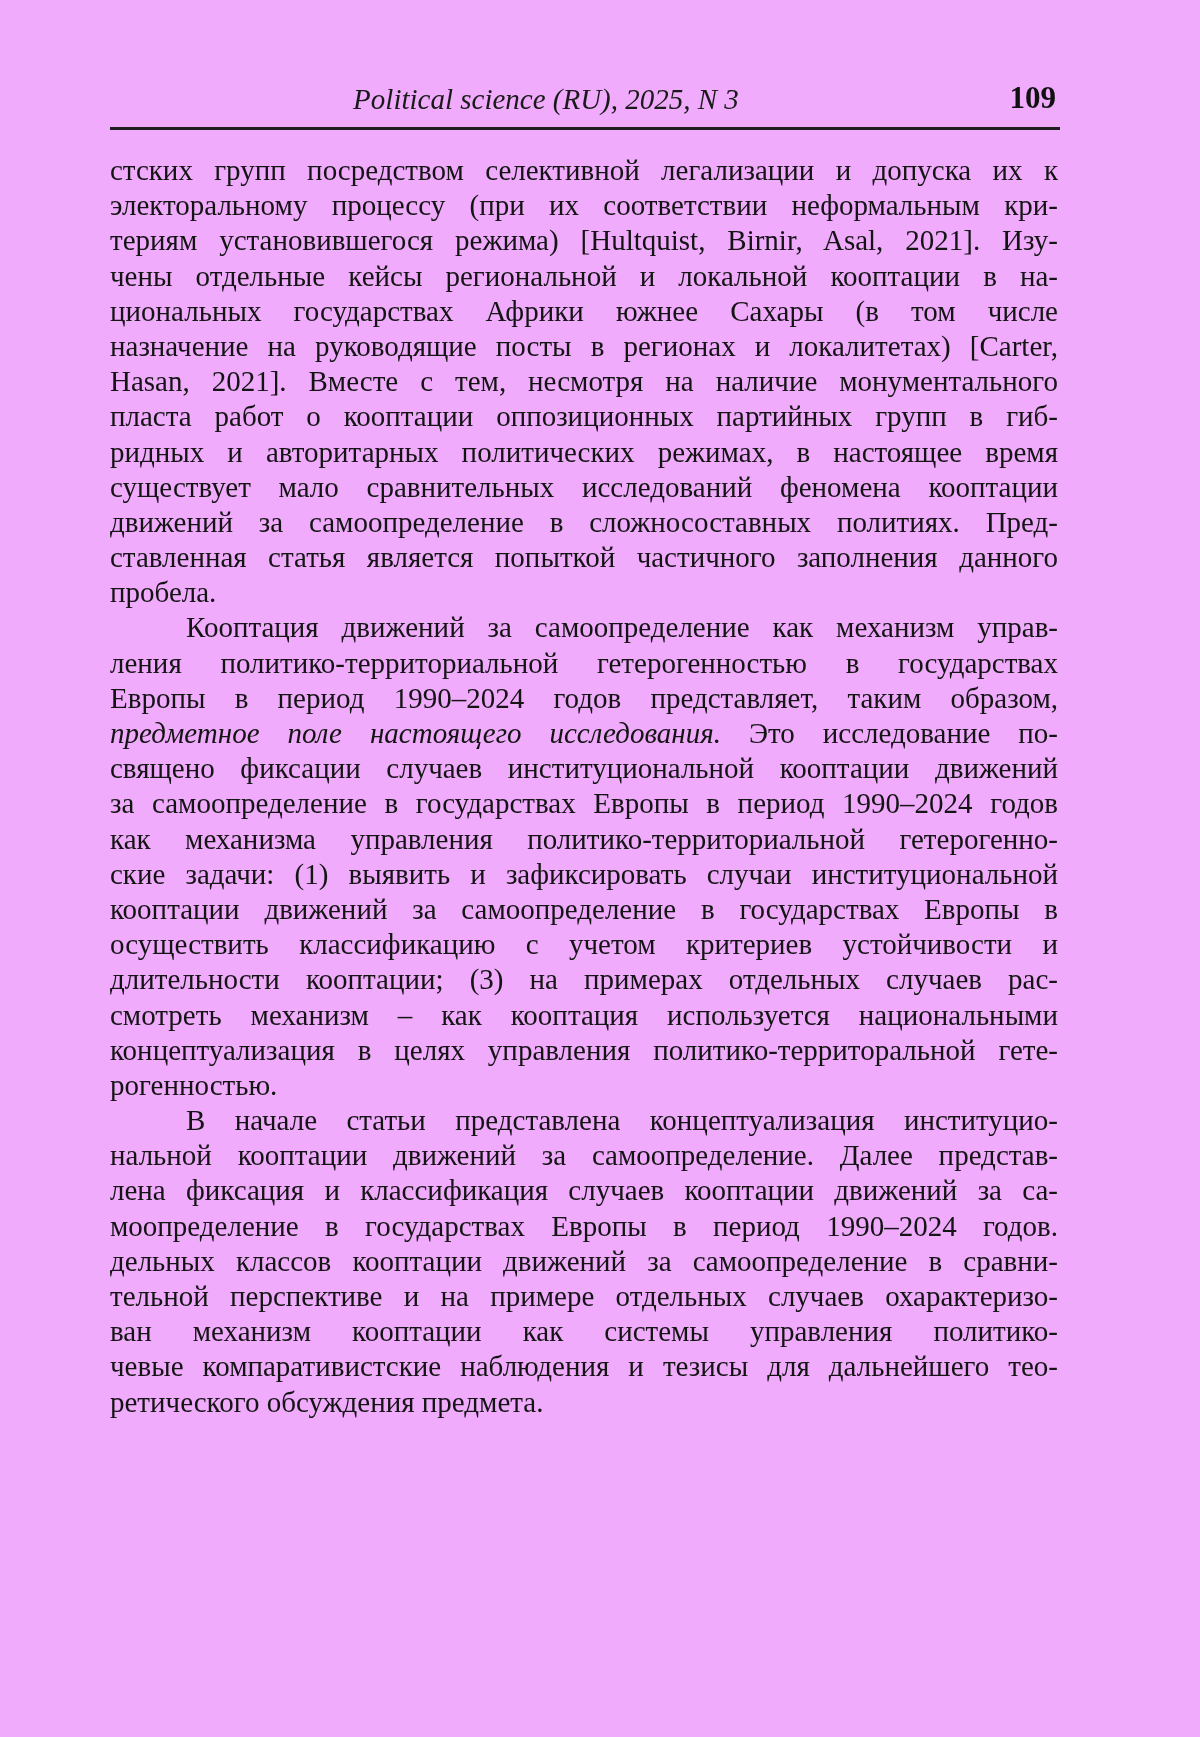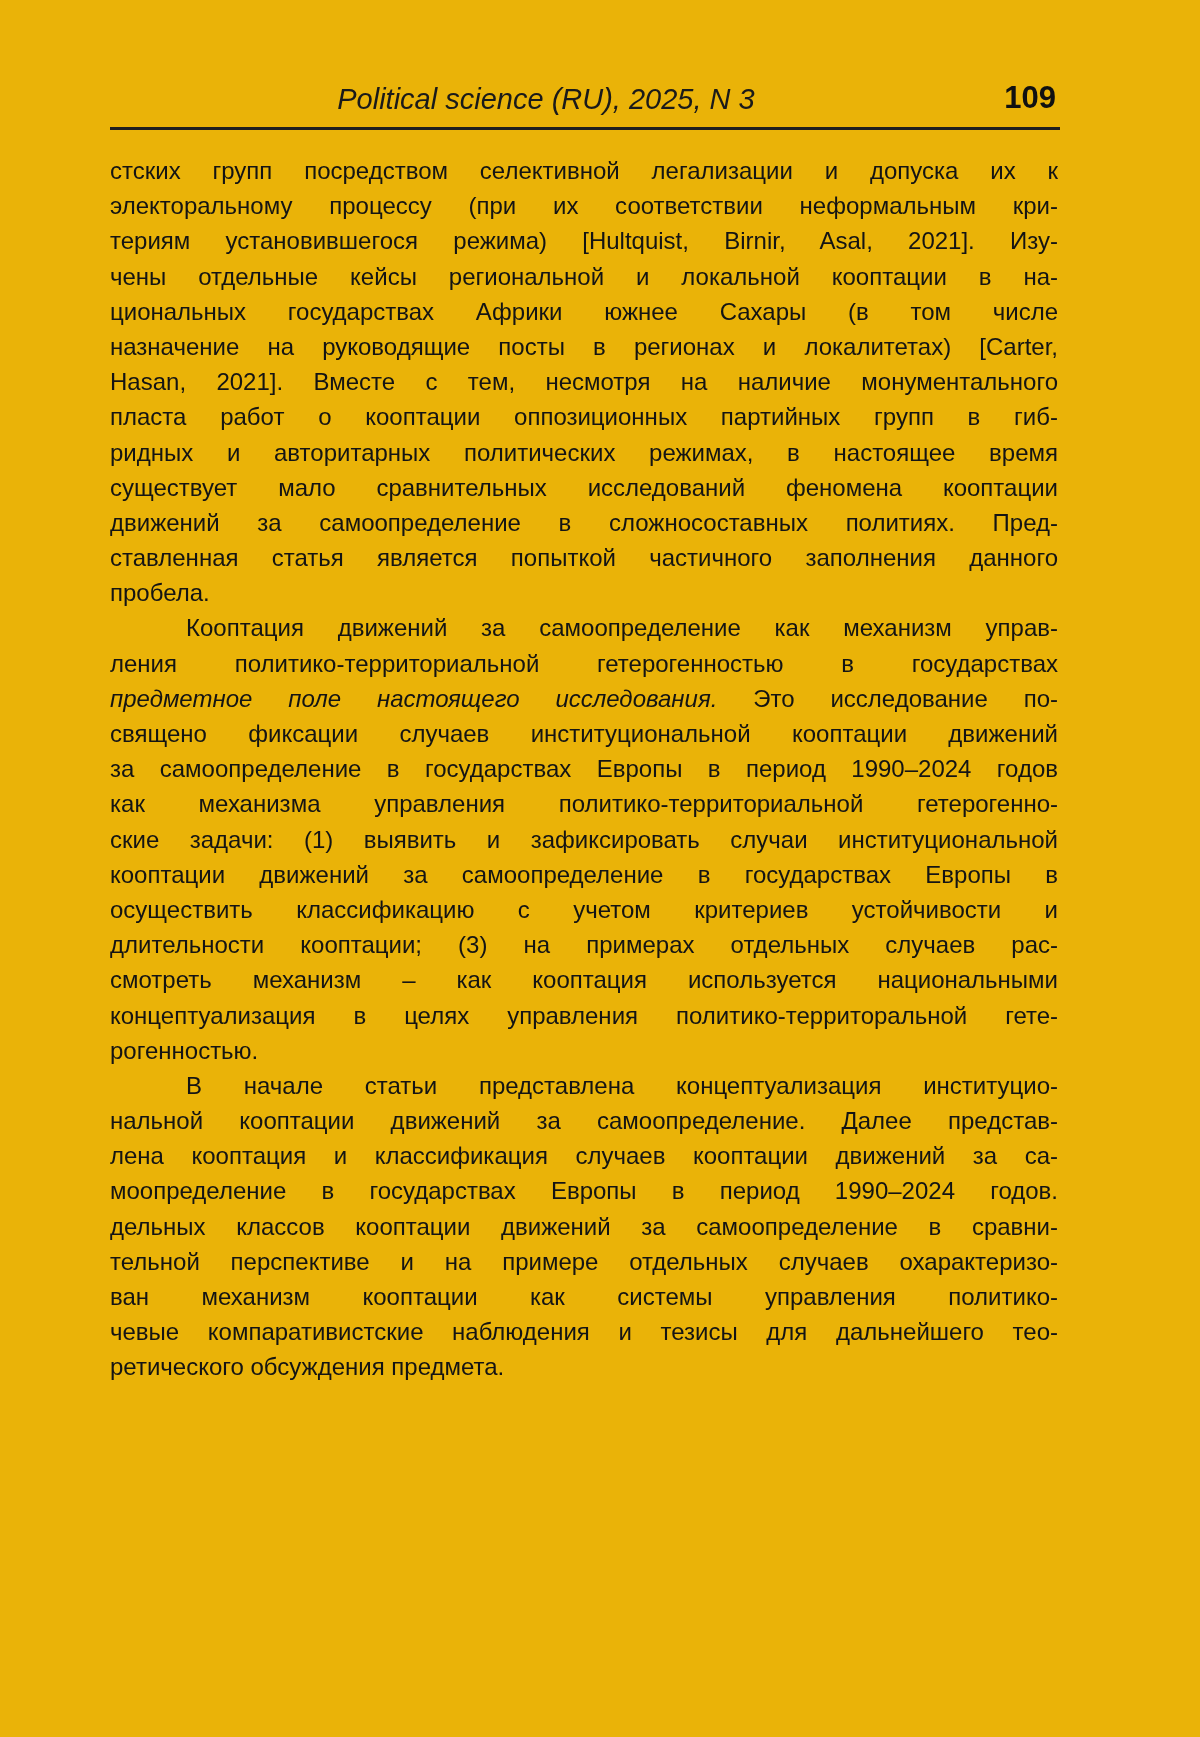--- a/index.html
+++ b/index.html
@@ -1,20 +1,20 @@
 <!DOCTYPE html>
 <html><head>
 <meta charset="utf-8">
 <style>
   html,body{margin:0;padding:0;background:#e8e8e8;}
   .page{
     position:relative;
     width:1200px;height:1737px;
-    background:#eab308;
-    font-family:Liberation Sans, sans-serif;
+    background:#f0abfc;
+    font-family:Liberation Serif, serif;
     color:#141414;
     overflow:hidden;
   }
   .header{
     position:absolute;top:84px;left:110px;width:948px;height:42px;
   }
   .journal-title{
     text-align:center;
     font-style:italic;
     font-size:29px;
@@ -29,21 +29,21 @@
     line-height:32px;
     color:#111;
   }
   .header-rule{
     position:absolute;top:127px;left:110px;width:950px;
     border-top:3px solid #1f1f1f;
     height:0;
   }
   .body-text{
     position:absolute;top:153px;left:110px;width:948px;
-    font-size:24px;
+    font-size:29px;
     line-height:35.2px;
   }
   .paragraph{margin:0;}
   .line{
     text-align:justify;
     text-align-last:justify;
     height:35.2px;
     overflow:hidden;
   }
   .line.last{text-align-last:left;}
@@ -71,36 +71,37 @@
         <div class="line"><span>пласта работ о кооптации оппозиционных партийных групп в гиб-</span></div>
         <div class="line"><span>ридных и авторитарных политических режимах, в настоящее время</span></div>
         <div class="line"><span>существует мало сравнительных исследований феномена кооптации</span></div>
         <div class="line"><span>движений за самоопределение в сложносоставных политиях. Пред-</span></div>
         <div class="line"><span>ставленная статья является попыткой частичного заполнения данного</span></div>
         <div class="line last"><span>пробела.</span></div>
       </div>
       <div class="paragraph">
         <div class="line indent"><span>Кооптация движений за самоопределение как механизм управ-</span></div>
         <div class="line"><span>ления политико-территориальной гетерогенностью в государствах</span></div>
+        <div class="line"><span>Европы в период 1990–2024 годов представляет, таким образом,</span></div>
         <div class="line"><span class="italic">предметное поле настоящего исследования.</span><span> Это исследование по-</span></div>
         <div class="line"><span>священо фиксации случаев институциональной кооптации движений</span></div>
         <div class="line"><span>за самоопределение в государствах Европы в период 1990–2024 годов</span></div>
         <div class="line"><span>как механизма управления политико-территориальной гетерогенно-</span></div>
         <div class="line"><span>ские задачи: (1) выявить и зафиксировать случаи институциональной</span></div>
         <div class="line"><span>кооптации движений за самоопределение в государствах Европы в</span></div>
         <div class="line"><span>осуществить классификацию с учетом критериев устойчивости и</span></div>
         <div class="line"><span>длительности кооптации; (3) на примерах отдельных случаев рас-</span></div>
         <div class="line"><span>смотреть механизм – как кооптация используется национальными</span></div>
         <div class="line"><span>концептуализация в целях управления политико-территоральной гете-</span></div>
         <div class="line last"><span>рогенностью.</span></div>
       </div>
       <div class="paragraph">
         <div class="line indent"><span>В начале статьи представлена концептуализация институцио-</span></div>
         <div class="line"><span>нальной кооптации движений за самоопределение. Далее представ-</span></div>
-        <div class="line"><span>лена кооптация и классификация случаев кооптации движений за са-</span></div>
+        <div class="line"><span>лена фиксация и классификация случаев кооптации движений за са-</span></div>
         <div class="line"><span>моопределение в государствах Европы в период 1990–2024 годов.</span></div>
         <div class="line"><span>дельных классов кооптации движений за самоопределение в сравни-</span></div>
         <div class="line"><span>тельной перспективе и на примере отдельных случаев охарактеризо-</span></div>
         <div class="line"><span>ван механизм кооптации как системы управления политико-</span></div>
         <div class="line"><span>чевые компаративистские наблюдения и тезисы для дальнейшего тео-</span></div>
         <div class="line last"><span>ретического обсуждения предмета.</span></div>
       </div>
     </div>
 </div>
 

